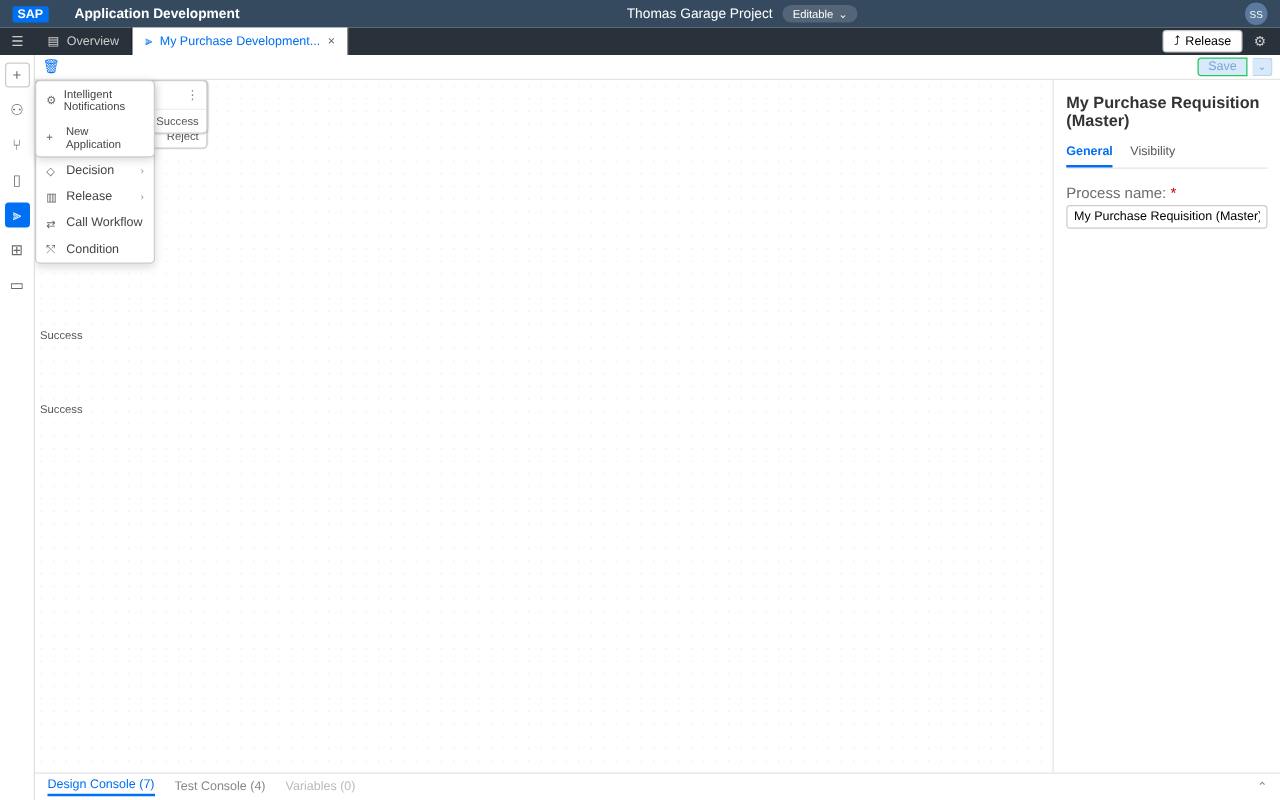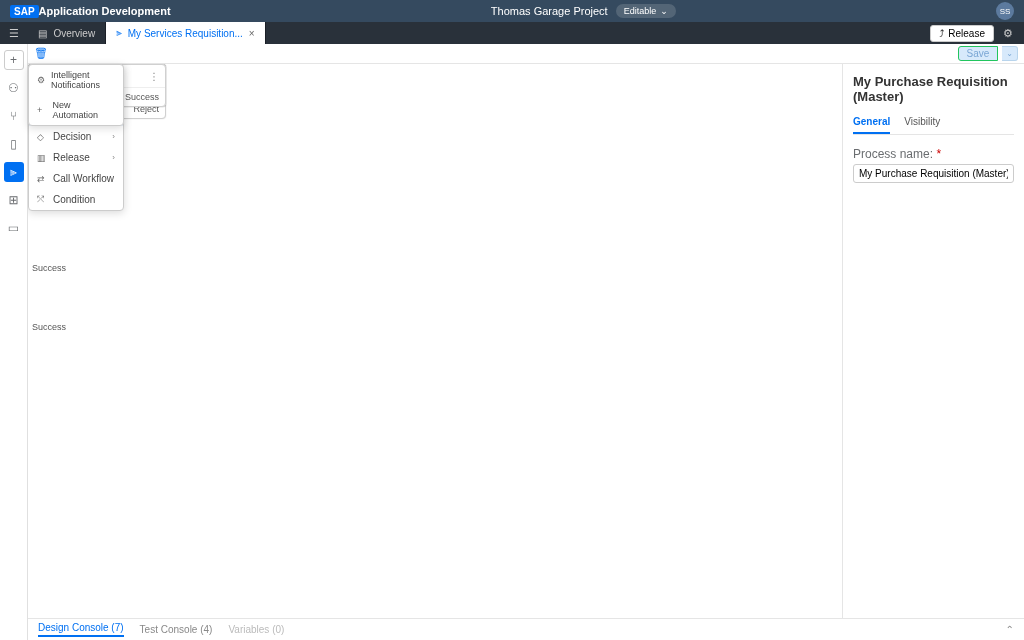--- a/index.html
+++ b/index.html
@@ -1,20 +1,20 @@
 <!DOCTYPE html>
 <html><head>
 <meta charset="utf-8">
 <style>
 * { box-sizing: border-box; margin: 0; padding: 0; font-family: Arial, sans-serif; }
 body { width: 1024px; height: 640px; overflow: hidden; background: #f7f7f7; font-size: 11px; color: #333; }
 
 
 .header { height: 22px; background: #354a5f; display: flex; align-items: center; padding: 0 10px; color: #fff; }
-.logo { font-weight: bold; color: #fff; background: #0070f2; padding: 1px 4px; font-size: 10px; margin-right: 0; border-radius: 2px; }
+.logo { font-weight: bold; color: #fff; background: #0070f2; padding: 1px 4px; font-size: 10px; margin-right: 21px; border-radius: 2px; }
 .app-name { font-size: 11px; font-weight: 600; }
 .header-center { flex: 1; text-align: center; display: flex; justify-content: center; align-items: center; gap: 8px; }
 .project-name { font-size: 11px; font-weight: 400; }
 .editable-badge { background: rgba(255,255,255,0.15); padding: 2px 8px; border-radius: 10px; font-size: 9px; display: flex; align-items: center; gap: 4px; }
 .avatar { width: 18px; height: 18px; border-radius: 50%; background: #5c7a9e; display: flex; align-items: center; justify-content: center; font-size: 8px; }
 
 
 .tabbar { height: 22px; background: #29313a; display: flex; align-items: stretch; padding-left: 28px; position: relative; }
 .menu-btn { position: absolute; left: 0; top: 0; width: 28px; height: 22px; display: flex; align-items: center; justify-content: center; color: #ccc; }
 .tab { display: flex; align-items: center; padding: 0 10px; gap: 6px; font-size: 10px; color: #ccc; border-right: 1px solid #1a1f26; cursor: pointer; }
@@ -105,21 +105,21 @@
 </div>
 
 <div class="tabbar">
   <div class="menu-btn">☰</div>
   <div class="tab">
     <span>▤</span>
     <span>Overview</span>
   </div>
   <div class="tab active">
     <span style="color:#0070f2">⫸</span>
-    <span>My Services Requisition...</span>
+    <span>My Purchase Development...</span>
     <span class="tab-close">×</span>
   </div>
   <div class="tabbar-right">
     <button class="release-btn">
       <span>⤴</span>
       <span>Release</span>
     </button>
     <span class="settings-icon">⚙</span>
   </div>
 </div>
@@ -344,21 +344,21 @@
 
   </div>
 
   <div class="sub-popup" style="left:897;top:301">
     <div class="skill-item">
         <span class="skill-icon">⚙</span>
         <span style="font-size:9px">Intelligent Notifications</span>
       </div>
     <div class="skill-item">
         <span class="skill-icon">+</span>
-        <span style="font-size:9px">New Automation</span>
+        <span style="font-size:9px">New Application</span>
       </div>
   </div>
 
   <div class="right-panel">
     <div class="panel-title">My Purchase Requisition (Master)</div>
     <div class="panel-tabs">
       <div class="panel-tab active">General</div>
       <div class="panel-tab">Visibility</div>
     </div>
     <div class="field-label"><span>Process name:</span> <span class="req">*</span></div>

